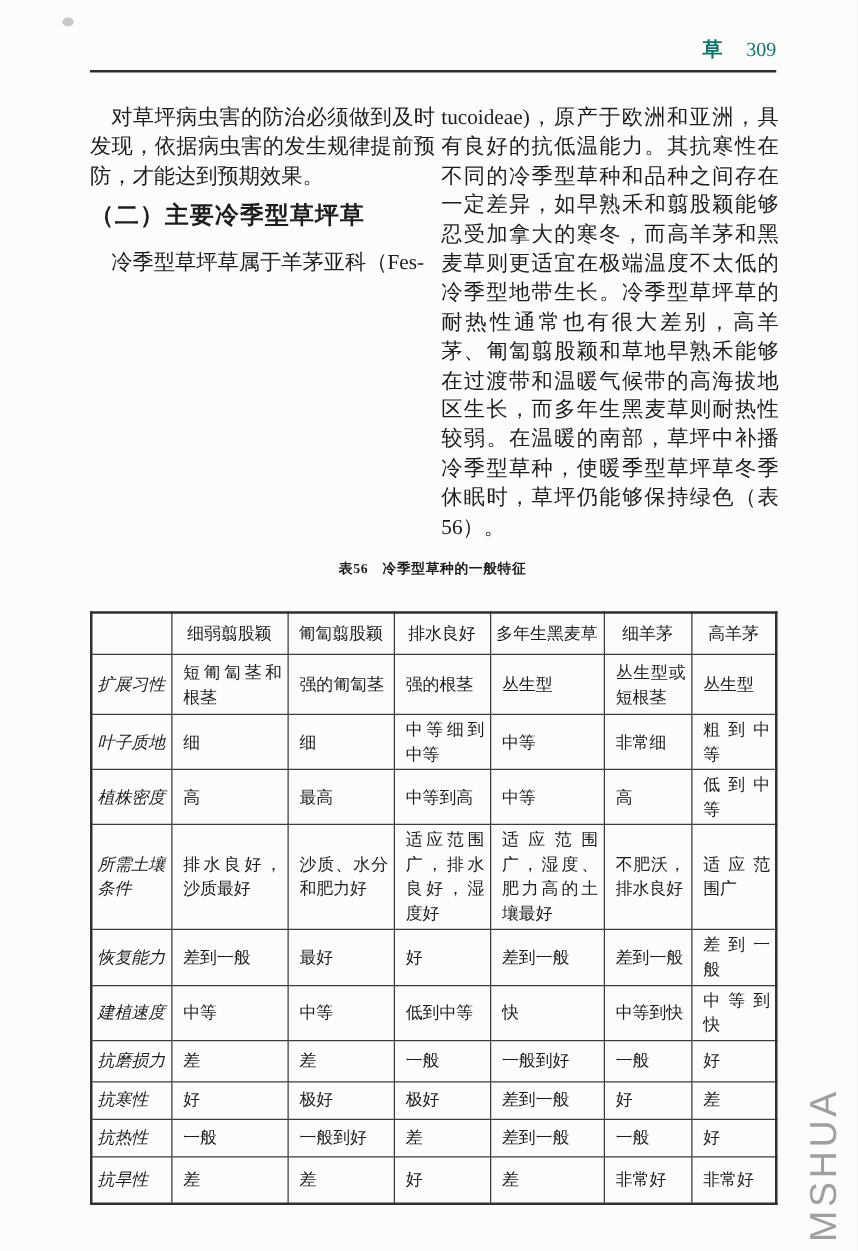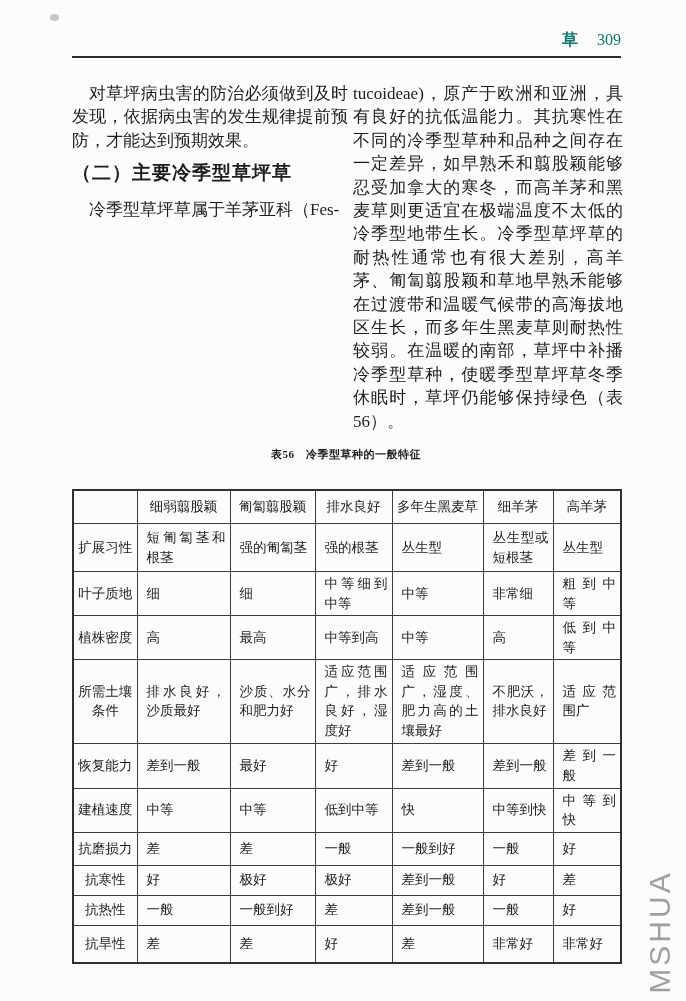--- a/index.html
+++ b/index.html
@@ -39,21 +39,21 @@
   table.species {
     border-collapse:collapse; table-layout:fixed; width:548px;
     font-size:13.5px; line-height:1.45; color:#1c1c1c;
     border:2px solid #303030;
   }
   table.species th, table.species td {
     border:1px solid #3d3d3d; padding:2px 4px;
     vertical-align:middle; font-weight:normal; overflow:hidden;
   }
   table.species thead th { text-align:center; height:28px; }
-  table.species tbody th { text-align:center; }
+  table.species tbody th { text-align:left;font-style:italic; }
   table.species td { text-align:left; padding-left:9px; text-align:justify; }
   col.c0{width:64px} col.c1{width:93px} col.c2{width:85px}
   col.c3{width:77px} col.c4{width:91px} col.c5{width:70px} col.c6{width:68px}
   tbody tr:nth-child(1){height:48px}
   tbody tr:nth-child(2){height:42px}
   tbody tr:nth-child(3){height:40px}
   tbody tr:nth-child(4){height:78px}
   tbody tr:nth-child(5){height:45px}
   tbody tr:nth-child(6){height:40px}
   tbody tr:nth-child(7){height:33px}

